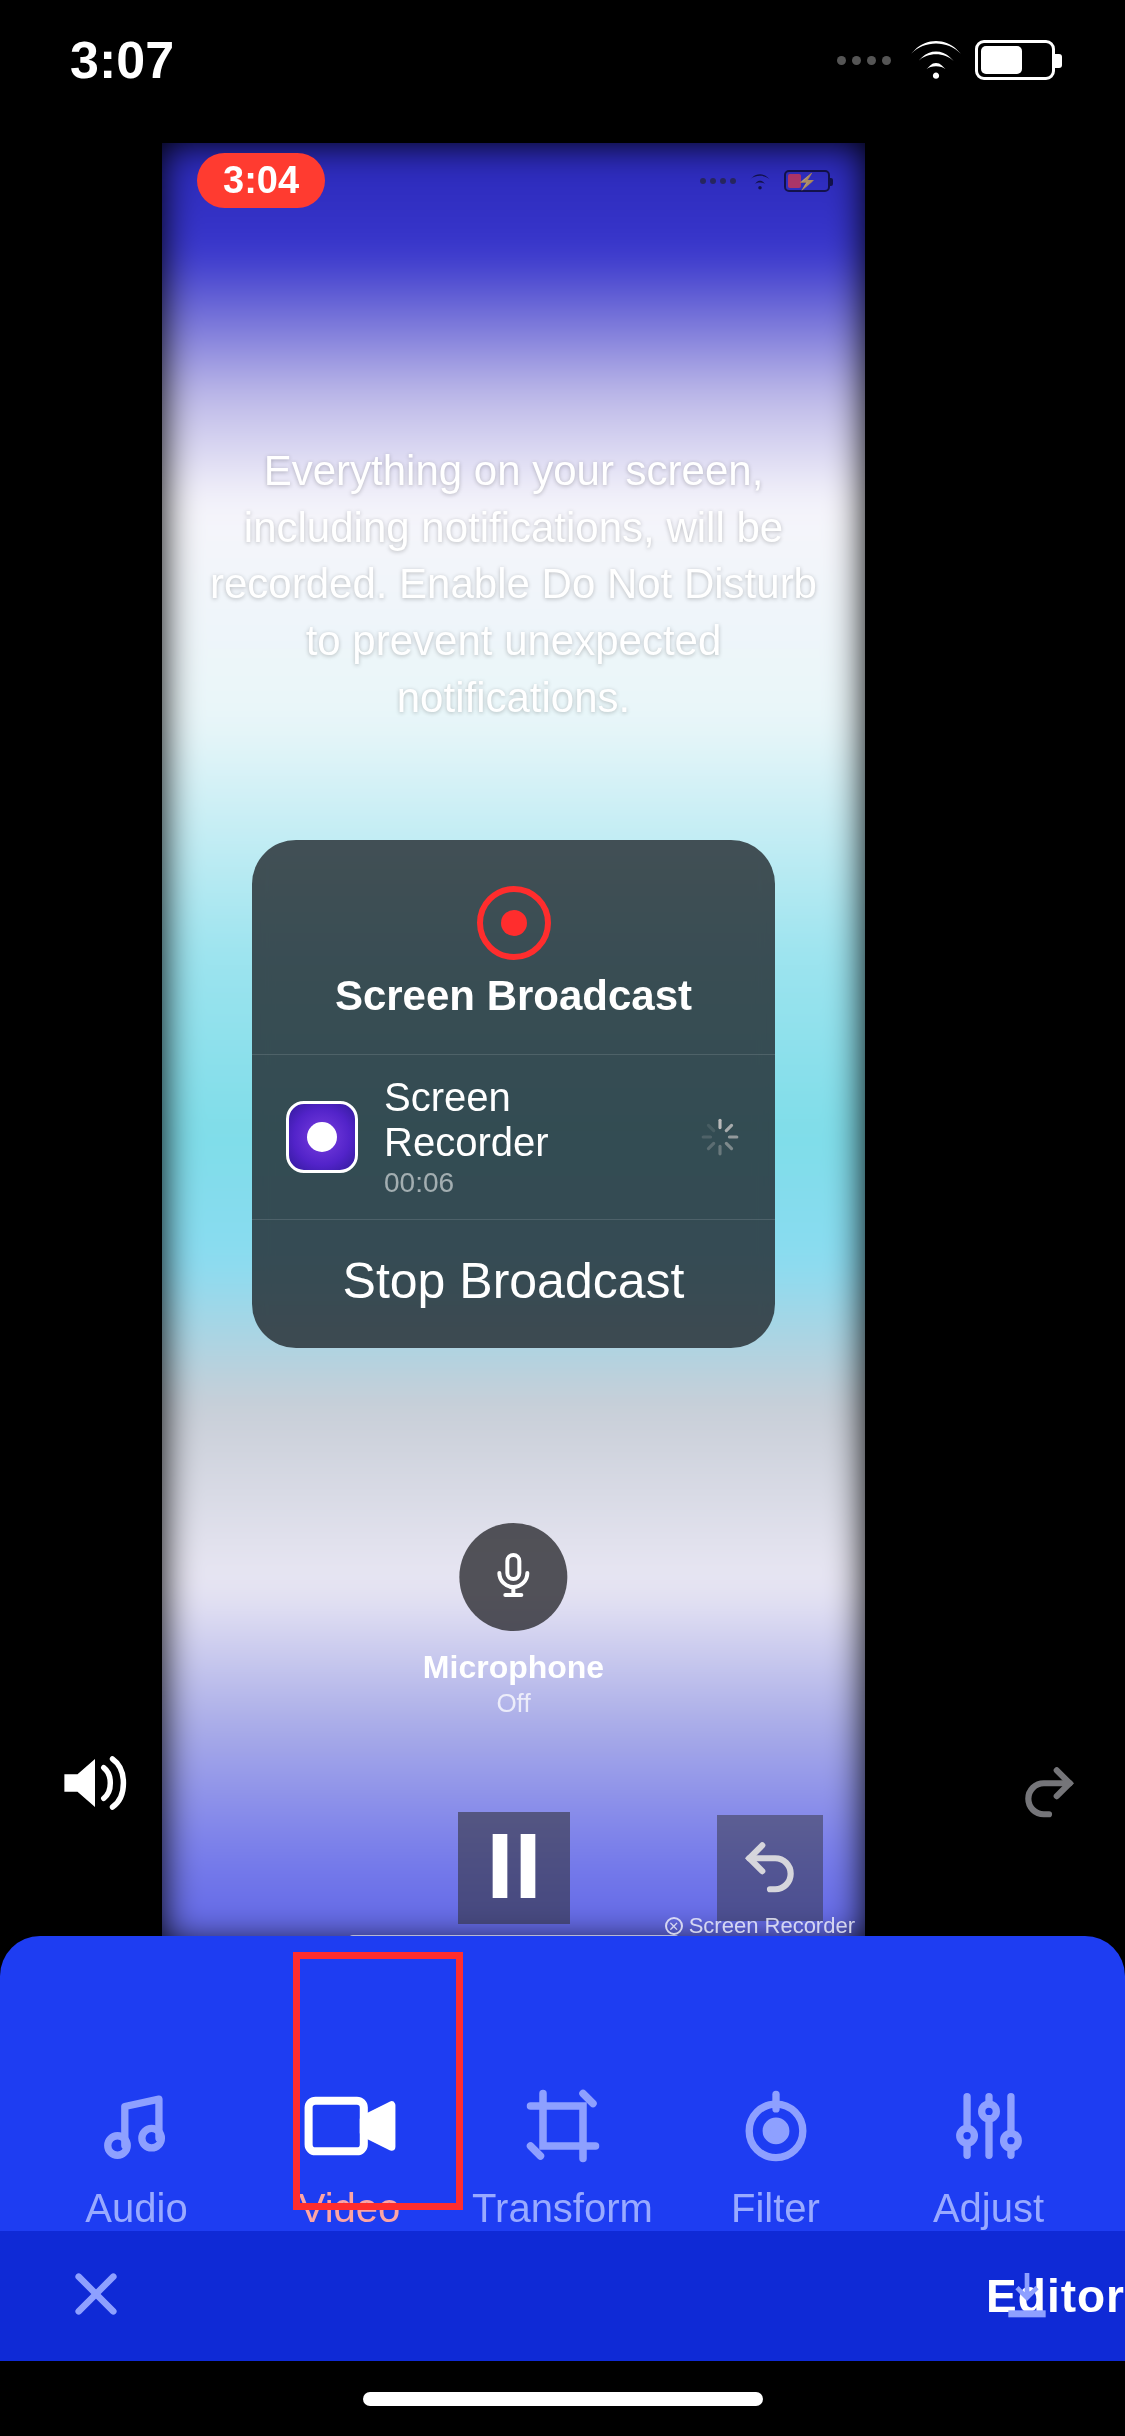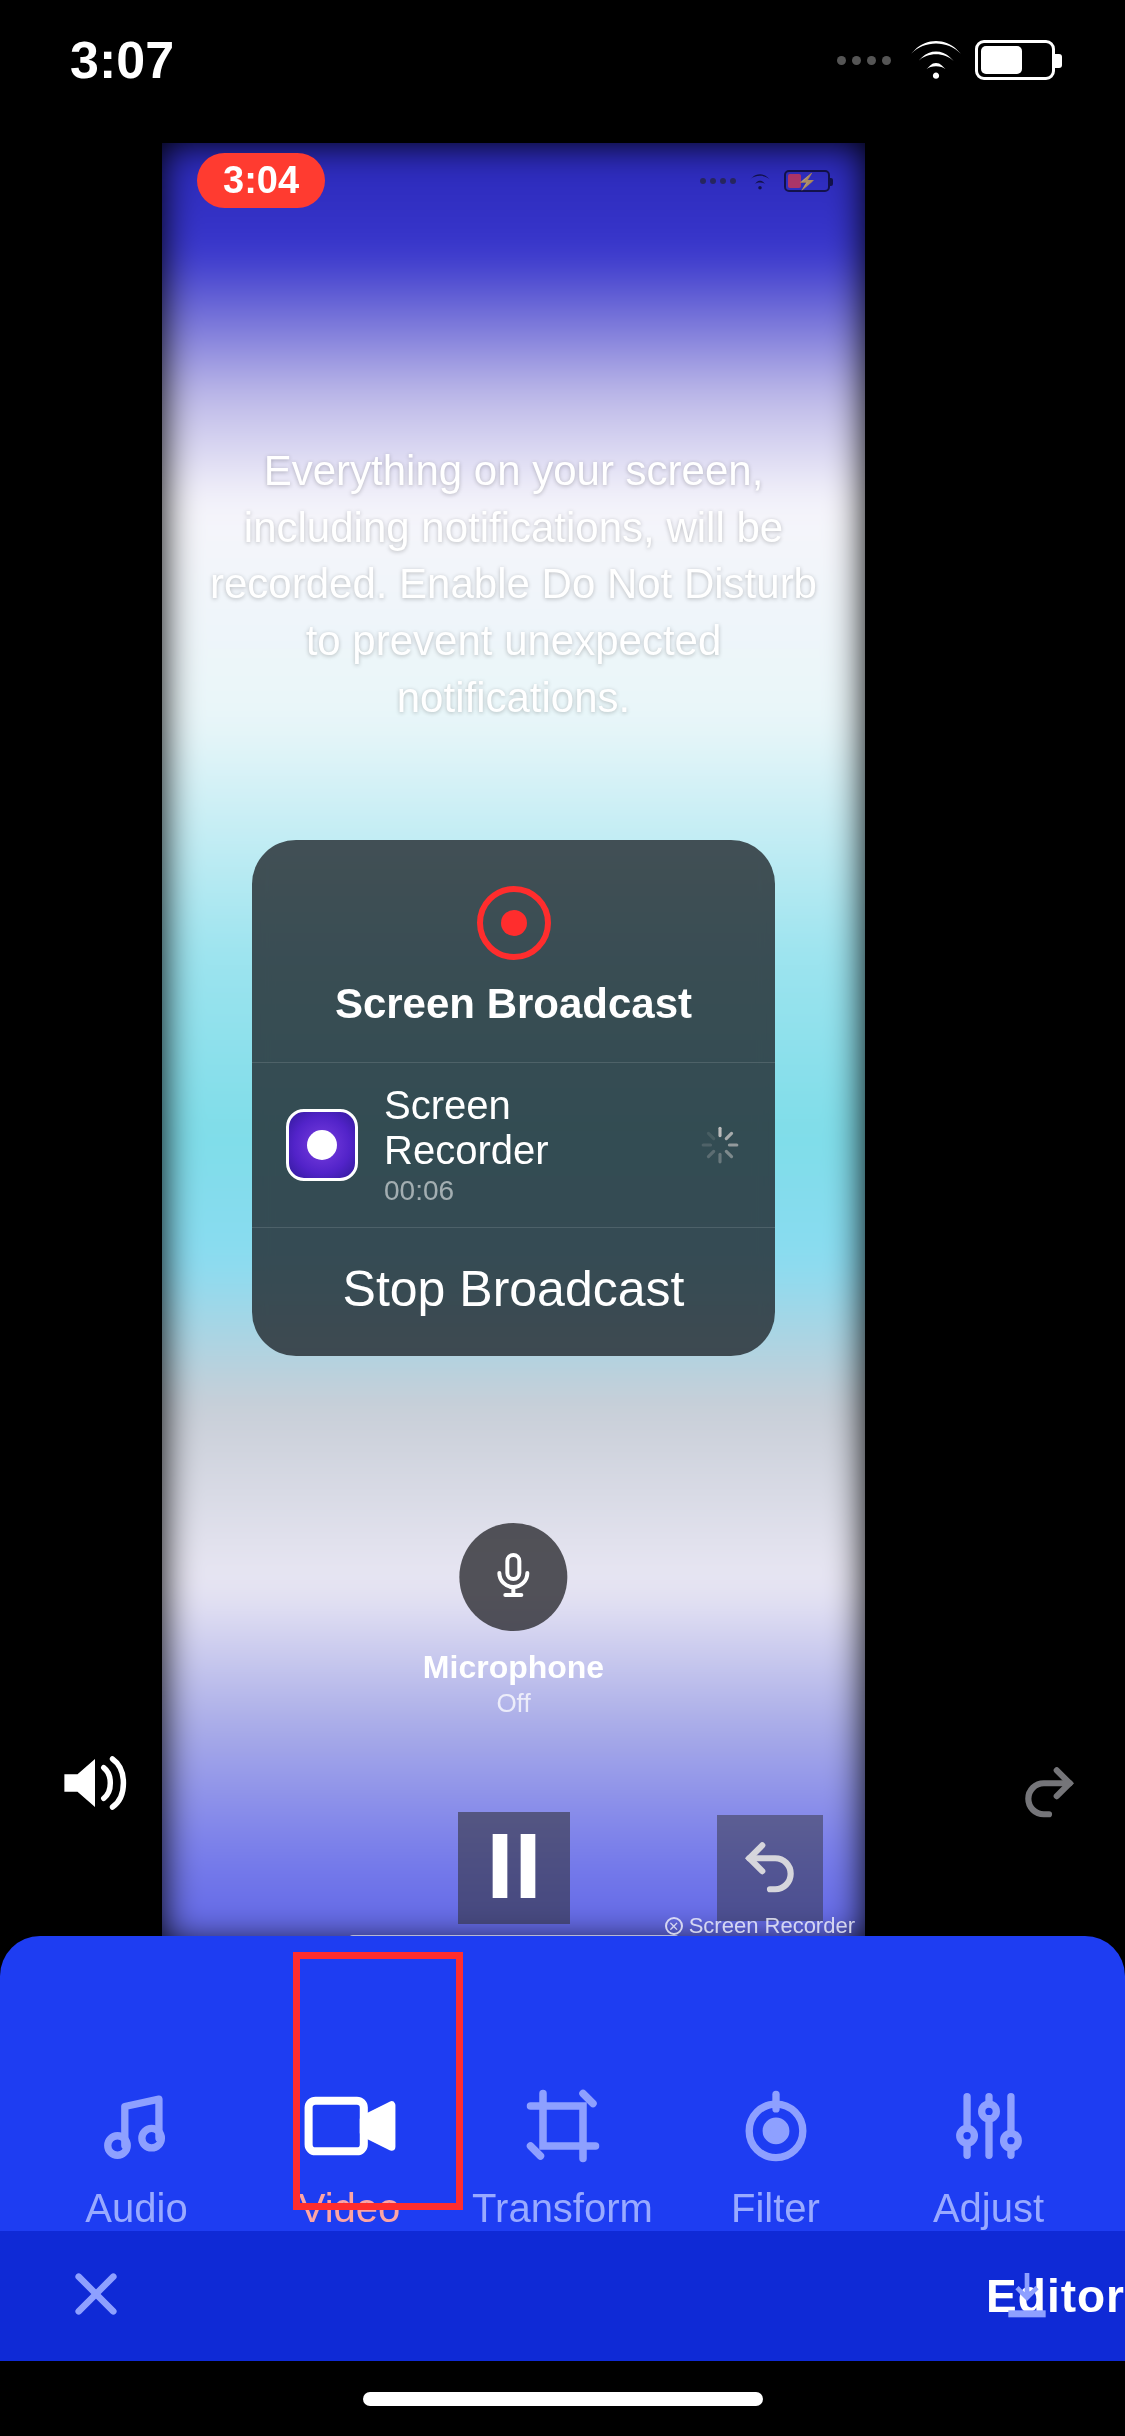--- a/index.html
+++ b/index.html
@@ -169,21 +169,21 @@
     overflow: hidden;
     z-index: 5;
     color: #fff;
     backdrop-filter: blur(10px);
   }
   .bc-top {
     padding: 46px 0 34px;
     display: flex;
     flex-direction: column;
     align-items: center;
-    gap: 20px;
+    gap: 12px;
     border-bottom: 1px solid rgba(255,255,255,0.12);
   }
   .record-badge {
     width: 74px; height: 74px;
     border: 6px solid #ff2d2d;
     border-radius: 50%;
     display:flex; align-items:center; justify-content:center;
   }
   .record-badge .dot{
     width: 26px; height:26px; border-radius:50%;

